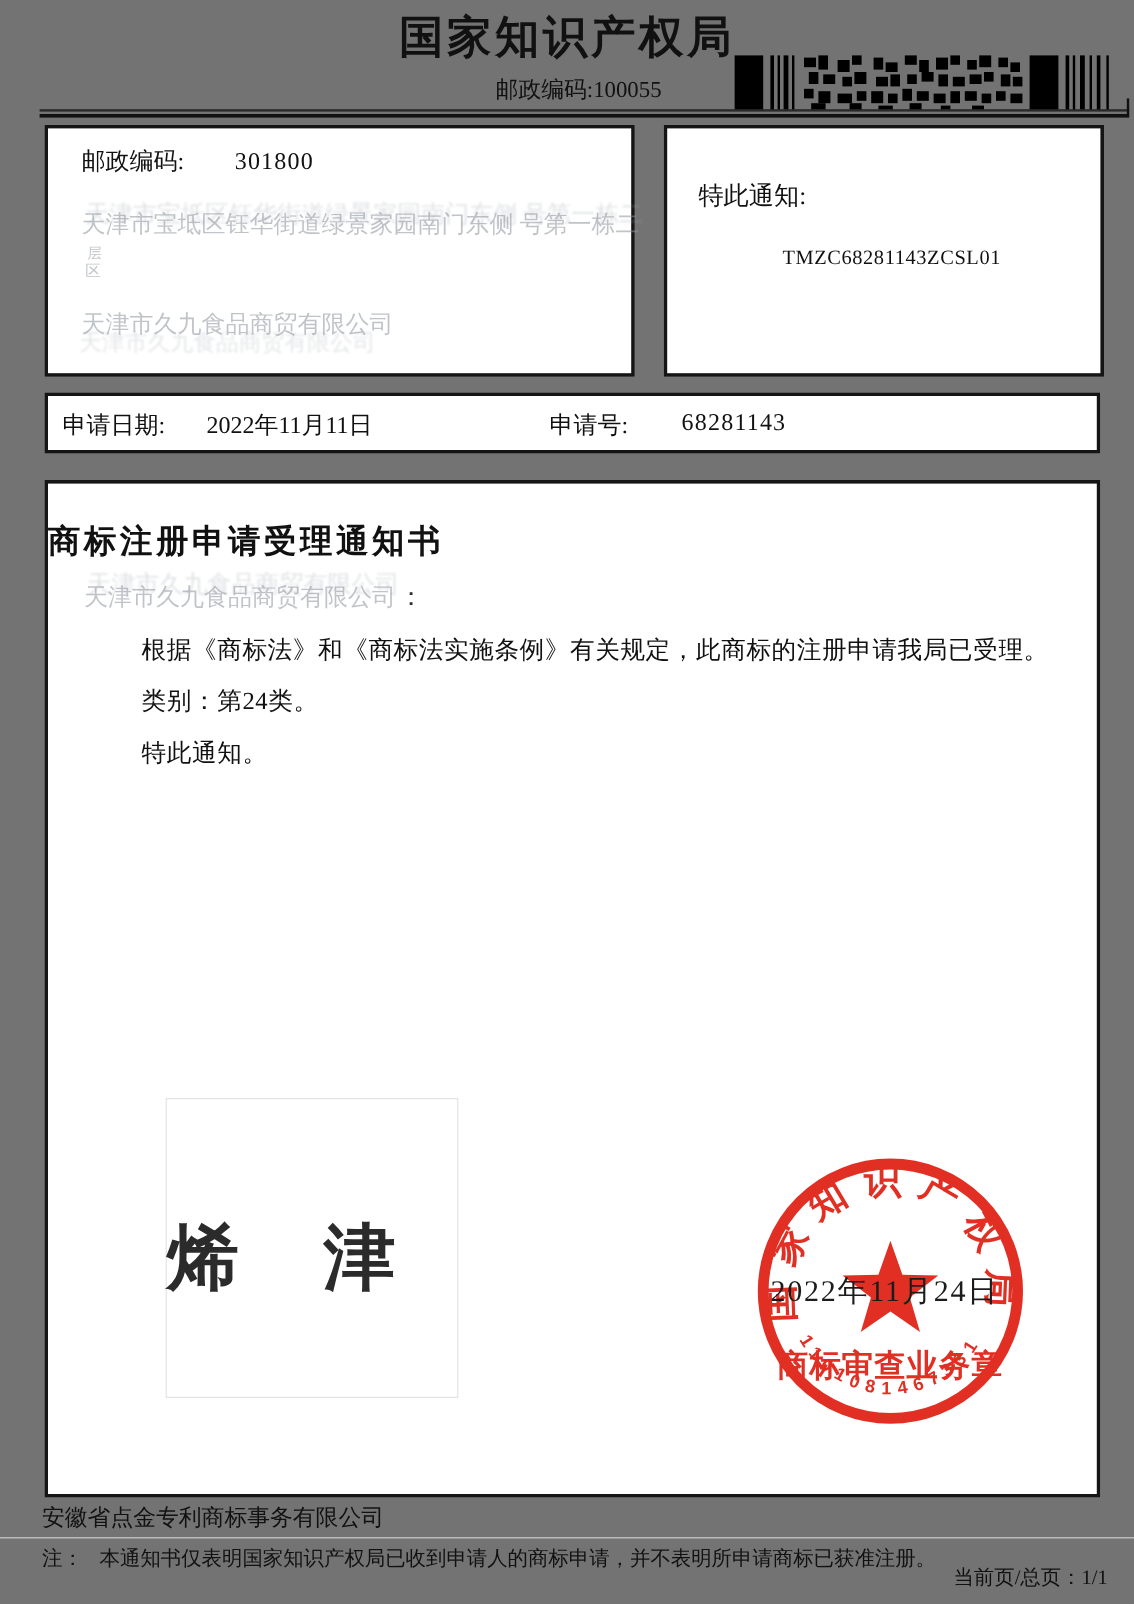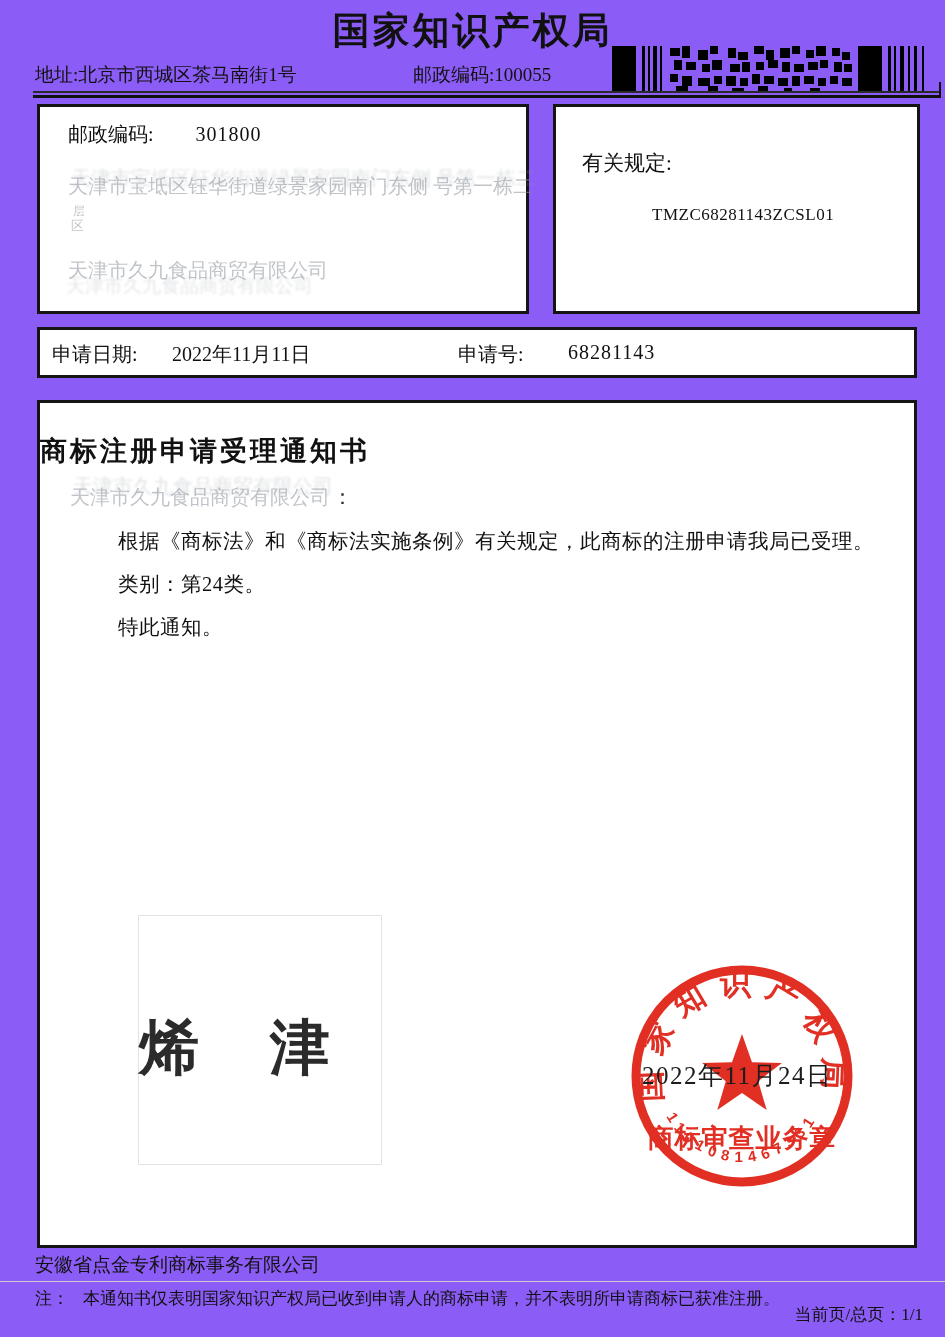--- a/index.html
+++ b/index.html
@@ -1,17 +1,17 @@
 <!DOCTYPE html>
 <html><head>
 <meta charset="utf-8">
 <style>
   html,body{margin:0;padding:0;background:#fff;}
   .page{
-    position:relative;width:945px;height:1337px;background:#8b5cf6;
+    position:relative;width:945px;height:1337px;background:#737373;
     font-family:"Liberation Serif","DejaVu Serif",serif;color:#111;
     overflow:hidden;
   }
   .abs{position:absolute;}
   
   .doc-title{top:6px;left:0;width:100%;text-align:center;font-size:37px;font-weight:700;letter-spacing:3px;}
   .addr-row{top:62px;left:35px;font-size:19px;}
   .postal-row{top:62px;left:413px;font-size:19px;}
   .rule-thin{top:91px;left:33px;width:908px;height:2px;background:#2a2a2a;}
   .rule-thick{top:95px;left:33px;width:908px;height:3px;background:#111;}
@@ -62,21 +62,20 @@
   .note-label{margin-right:14px;}
   .page-indicator{position:absolute;right:-8px;top:16px;font-size:17px;white-space:nowrap;}
   .note-text{display:inline;}
 </style>
 </head>
 <body>
 
 <div class="page">
 
   <div class="abs doc-title">国家知识产权局</div>
-  <div class="abs addr-row">地址:北京市西城区茶马南街1号</div>
   <div class="abs postal-row">邮政编码:100055</div>
 
   <div class="abs" style="top:46px;left:612px;width:318px;height:46px;">
     <svg width="318" height="46" viewBox="0 0 318 46" xmlns="http://www.w3.org/2000/svg">
       <g fill="#000">
         <rect x="0" y="0" width="24" height="46"></rect>
         <rect x="30" y="0" width="3" height="46"></rect>
           <rect x="36" y="0" width="2" height="46"></rect>
           <rect x="41" y="0" width="4" height="46"></rect>
           <rect x="48" y="0" width="2" height="46"></rect>
@@ -149,21 +148,21 @@
     </div>
     <div class="abs ghost-b ghost-addr-b">天津市宝坻区钰华街道绿景家园南门东侧 号第一栋二</div>
     <div class="abs ghost ghost-addr-a">天津市宝坻区钰华街道绿景家园南门东侧 号第一栋二</div>
     <div class="abs ghost ghost-floor">层</div>
     <div class="abs ghost ghost-dist">区</div>
     <div class="abs ghost ghost-co-a">天津市久九食品商贸有限公司</div>
     <div class="abs ghost-co-b">天津市久九食品商贸有限公司</div>
   </div>
 
   <div class="abs box right-box">
-    <div class="abs dispatch-label">有关规定:</div>
+    <div class="abs dispatch-label">特此通知:</div>
     <div class="abs dispatch-value">TMZC68281143ZCSL01</div>
   </div>
 
   <div class="abs box meta-bar">
     <div class="inner">
       <span class="m-date-label">申请日期:</span>
       <span class="m-date-value">2022年11月11日</span>
       <span class="m-appno-label">申请号:</span>
       <span class="m-appno-value">68281143</span>
     </div>

